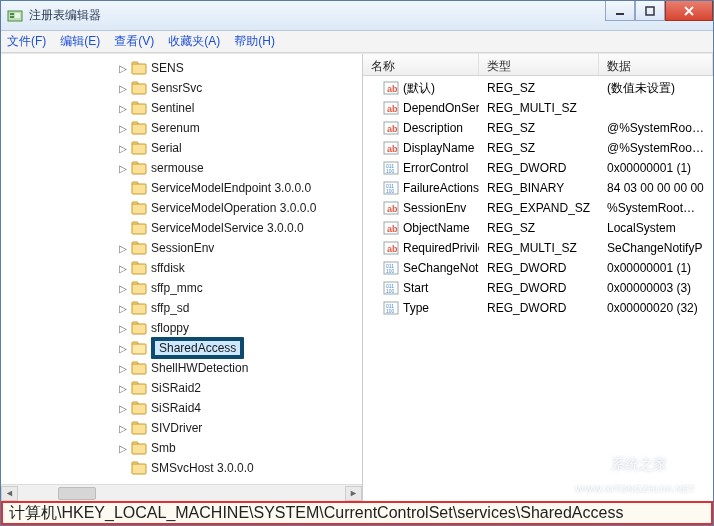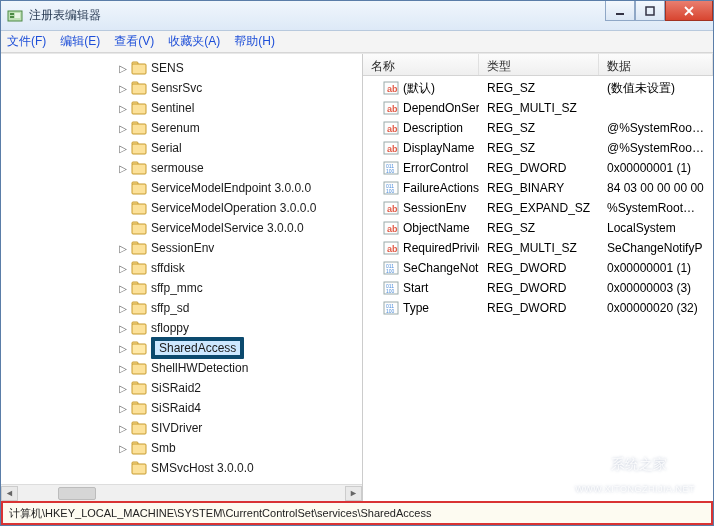--- a/index.html
+++ b/index.html
@@ -152,21 +152,21 @@
 }
 .list-row .cell.name { width: 116px; display:flex; align-items:center; }
 .list-row .cell.type { width: 120px; }
 .list-row .cell.data { flex:1; }
 .statusbar {
   height: 24px;
   border: 2px solid #d93333;
   background: #fdfbf1;
   display: flex; align-items: center;
   padding: 0 6px;
-  font-size: 11px;
+  font-size: 16px;
   color: #222;
 }
 .watermark {
   position: absolute;
   right: 18px; bottom: 30px;
   color: rgba(255,255,255,0.85);
   font-size: 14px;
   text-shadow: 0 0 3px rgba(90,110,150,0.8);
   pointer-events: none;
   opacity:0.55;

